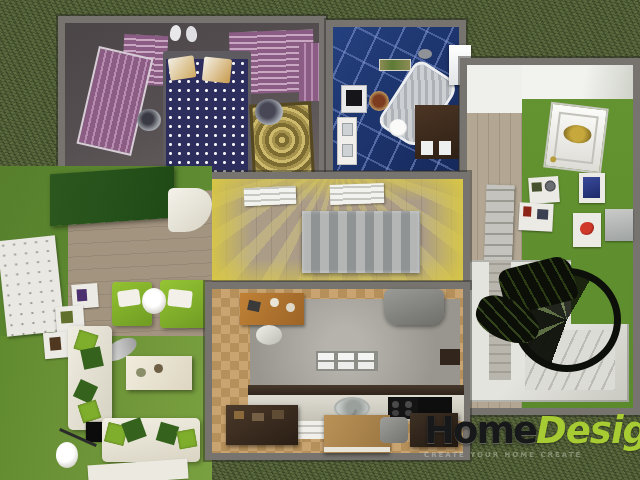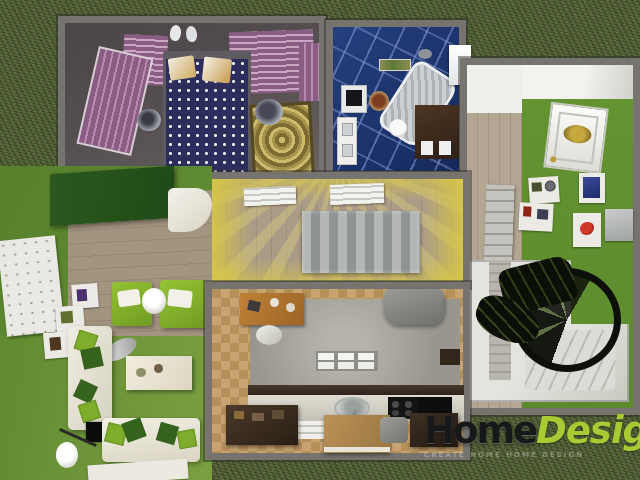--- a/index.html
+++ b/index.html
@@ -290,16 +290,16 @@
     </div>
 
     <div class="a" style="left:206px;top:108px;width:34px;height:18px;background:#0e0e0e;"></div>
     <div class="a" style="left:198px;top:124px;width:48px;height:34px;background:linear-gradient(150deg,#3e3024,#231a12);box-shadow:1px 2px 4px rgba(0,0,0,.5);"></div>
 
     <div class="a" style="left:168px;top:128px;width:28px;height:26px;border-radius:5px;background:linear-gradient(140deg,#9e9e9a,#72726e);"></div>
   </div>
 
   <div class="a watermark" style="left:424px;top:412px;width:216px;height:60px;overflow:hidden;">
     <span class="wm-black">Home</span><span class="wm-green" style="color:#a7cb32;">Design</span>
-    <div class="wm-tag">CREATE HOME HOME DESIGN</div>
+    <div class="wm-tag">CREATE YOUR HOME CREATE</div>
   </div>
 
 </div>
 
 </body></html>

